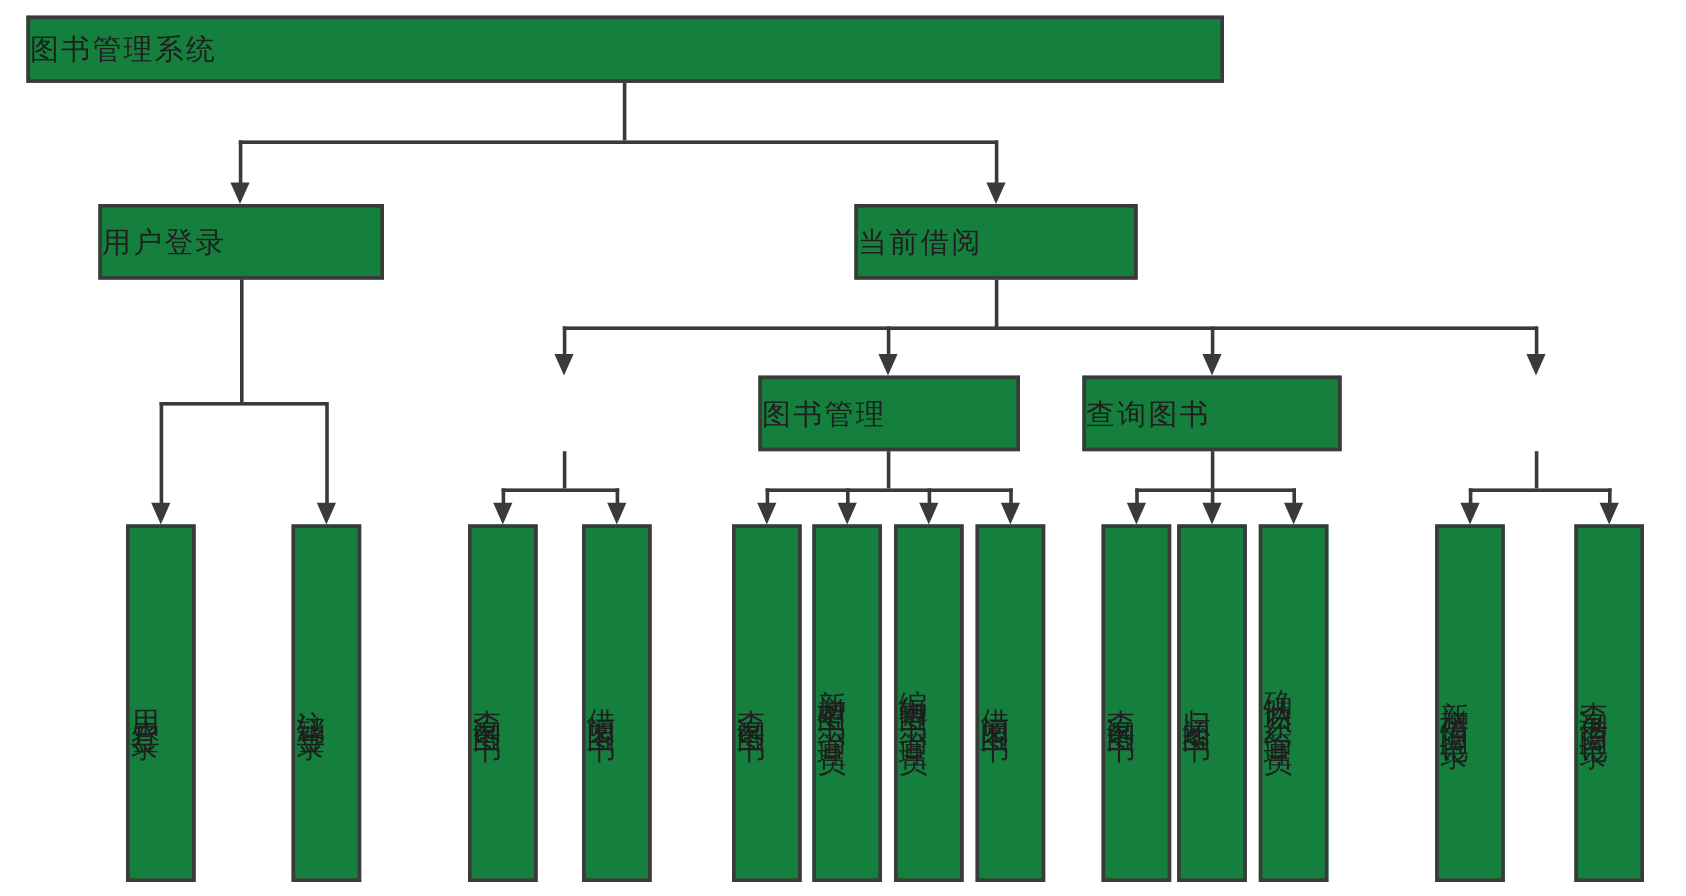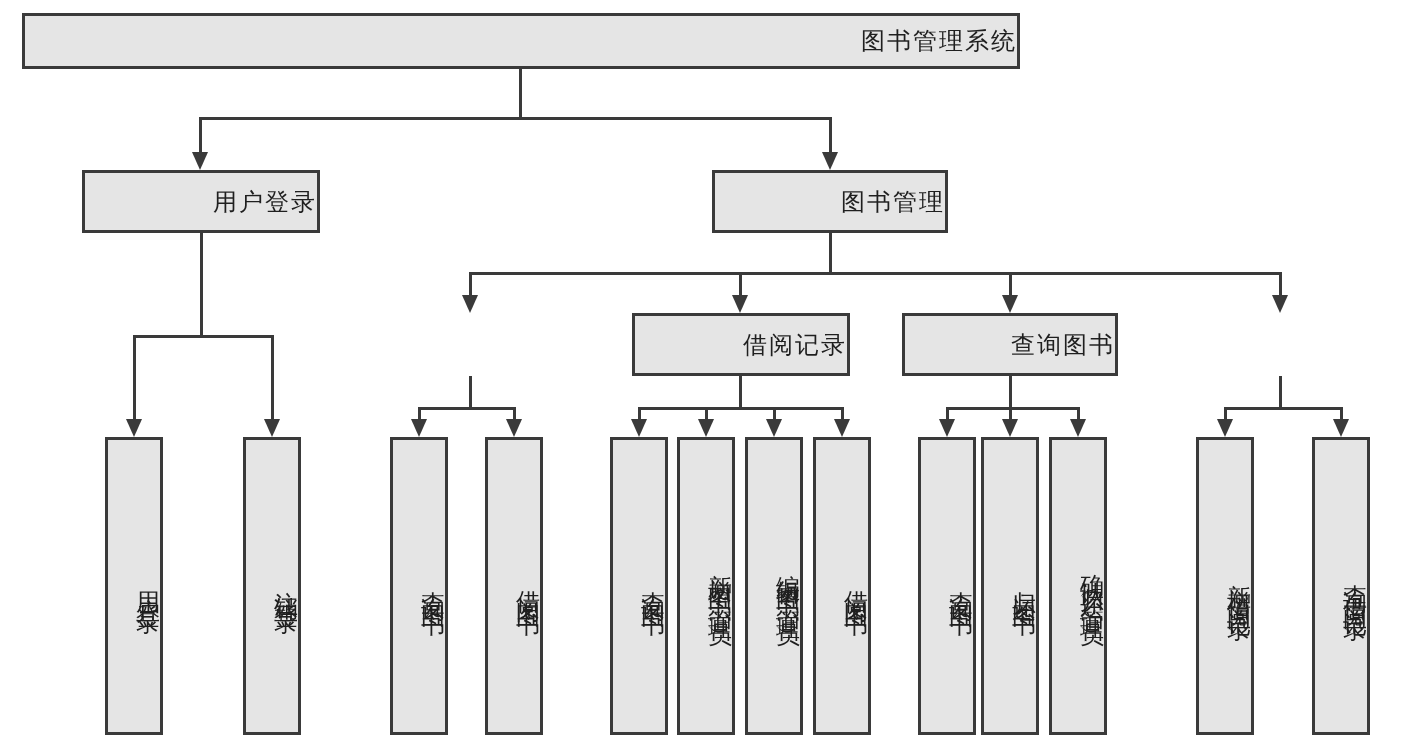--- a/index.html
+++ b/index.html
@@ -7,24 +7,24 @@
     position:relative;
     width:1405px;height:747px;
     background:#ffffff;
     font-family:"Liberation Sans", sans-serif;
     overflow:hidden;
   }
   .box{
     position:absolute;
     box-sizing:border-box;
     border:3px solid #3a3a3a;
-    background:#e5e5e5;
+    background:#15803d;
     display:flex;
     align-items:center;
-    justify-content:flex-end;
+    justify-content:flex-start;
     color:#1f1f1f;
   }
   .box.h span{
     font-size:24px;
     letter-spacing:2px;
     white-space:nowrap;
   }
   .box.v span{
     writing-mode:vertical-rl;
     text-orientation:mixed;
@@ -66,21 +66,21 @@
   <div class="hline" style="left:199px;top:117px;width:632px"></div>
   <div class="vline" style="left:199px;top:117px;height:36px"></div>
   <div class="arrowhead" style="left:192px;top:152px"></div>
   <div class="vline" style="left:829px;top:117px;height:36px"></div>
   <div class="arrowhead" style="left:822px;top:152px"></div>
 
   <div class="box h" style="left:82px;top:170px;width:238px;height:63px">
     <span>用户登录</span>
   </div>
   <div class="box h" style="left:712px;top:170px;width:236px;height:63px">
-    <span>图书管理</span>
+    <span>当前借阅</span>
   </div>
 
   <div class="vline" style="left:200px;top:233px;height:102px"></div>
   <div class="hline" style="left:133px;top:335px;width:140px"></div>
   <div class="vline" style="left:133px;top:335px;height:85px"></div>
   <div class="arrowhead" style="left:126px;top:419px"></div>
   <div class="vline" style="left:271px;top:335px;height:85px"></div>
   <div class="arrowhead" style="left:264px;top:419px"></div>
 
   <div class="vline" style="left:829px;top:233px;height:42px"></div>
@@ -88,21 +88,21 @@
   <div class="vline" style="left:469px;top:272px;height:24px"></div>
   <div class="arrowhead" style="left:462px;top:295px"></div>
   <div class="vline" style="left:739px;top:272px;height:24px"></div>
   <div class="arrowhead" style="left:732px;top:295px"></div>
   <div class="vline" style="left:1009px;top:272px;height:24px"></div>
   <div class="arrowhead" style="left:1002px;top:295px"></div>
   <div class="vline" style="left:1279px;top:272px;height:24px"></div>
   <div class="arrowhead" style="left:1272px;top:295px"></div>
 
   <div class="box h" style="left:632px;top:313px;width:218px;height:63px">
-    <span>借阅记录</span>
+    <span>图书管理</span>
   </div>
   <div class="box h" style="left:902px;top:313px;width:216px;height:63px">
     <span>查询图书</span>
   </div>
 
   <div class="vline" style="left:469px;top:376px;height:31px"></div>
   <div class="hline" style="left:418px;top:407px;width:98px"></div>
   <div class="vline" style="left:418px;top:407px;height:13px"></div>
   <div class="arrowhead" style="left:411px;top:419px"></div>
   <div class="vline" style="left:513px;top:407px;height:13px"></div>

